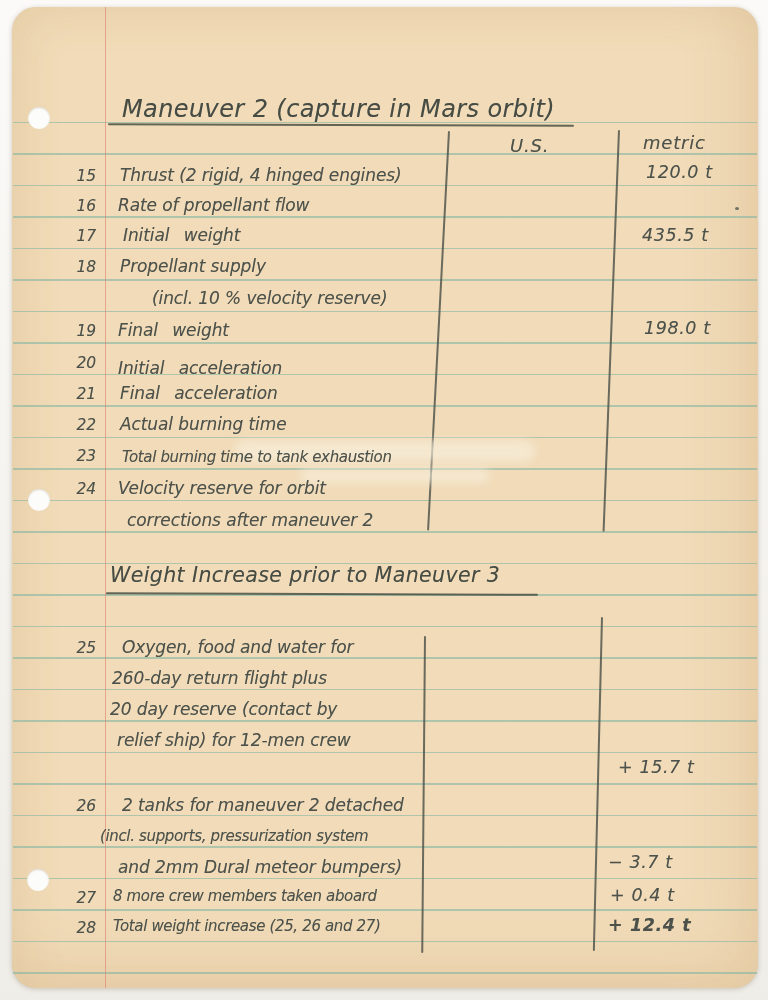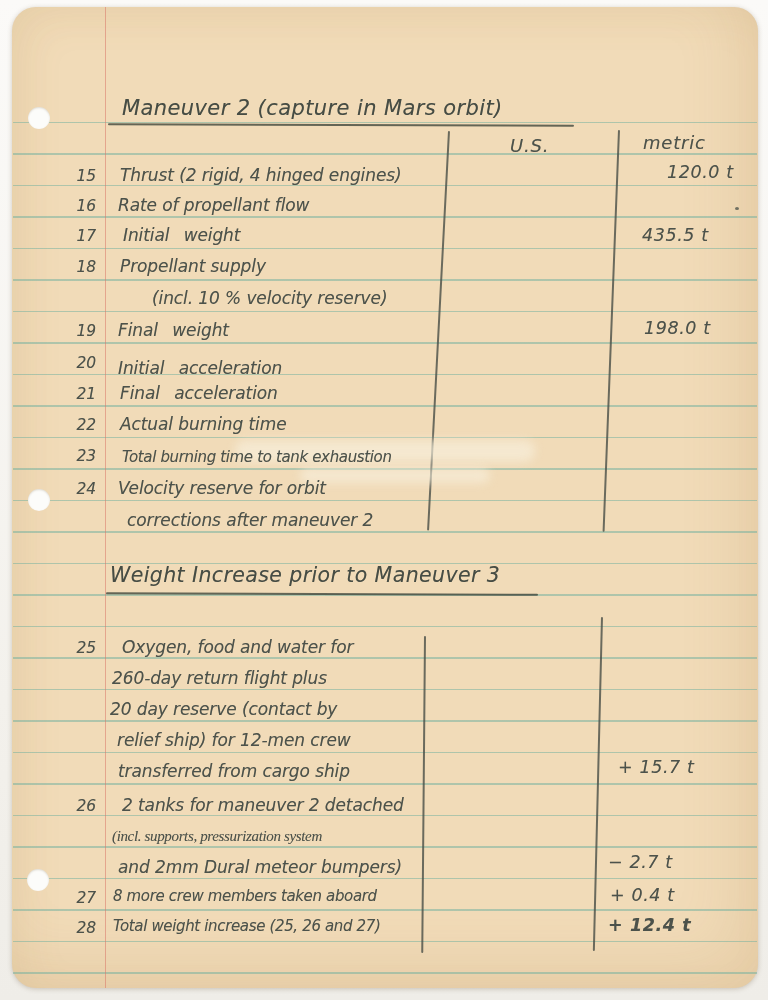--- a/index.html
+++ b/index.html
@@ -29,21 +29,21 @@
   }
   .hole{
     position:absolute;width:22px;height:22px;border-radius:50%;
     background:#fcfcfa;box-shadow:inset 0 1px 2px rgba(90,70,40,.18);
   }
   .hw{
     position:absolute;font-style:italic;color:#4c524b;
     font-size:17px;letter-spacing:-.1px;white-space:nowrap;line-height:1.15;
     text-shadow:0 0 .6px rgba(76,82,75,.35);
   }
-  .title{font-size:21px;letter-spacing:.4px;color:#464c44;}
+  .title{font-size:24px;letter-spacing:.4px;color:#464c44;}
   .colhead{font-size:18px;letter-spacing:.8px;}
   .num{width:34px;text-align:right;font-size:15.5px;}
   .val{font-size:17.5px;letter-spacing:.6px;}
   .wide{word-spacing:9px;}
   .tight{font-size:15px;letter-spacing:-.35px;}
   .underline{position:absolute;height:2.4px;background:rgba(68,74,64,.82);border-radius:2px;}
   .divider{position:absolute;width:1.8px;background:rgba(72,78,70,.8);transform-origin:top center;border-radius:1px;}
   .smudge{position:absolute;background:rgba(247,239,221,.65);filter:blur(5px);border-radius:10px;}
   .speck{position:absolute;width:4px;height:3px;border-radius:50%;background:rgba(80,86,78,.8);}
 </style>
@@ -68,21 +68,21 @@
 
   <div class="divider" style="left:448px;top:131px;height:400px;transform:rotate(3deg);"></div>
   <div class="divider" style="left:618px;top:130px;height:402px;transform:rotate(2.2deg);"></div>
 
   <div class="smudge" style="left:235px;top:440px;width:300px;height:22px;"></div>
   <div class="smudge" style="left:300px;top:468px;width:190px;height:15px;"></div>
   <div class="speck" style="left:735px;top:207px;"></div>
 
   <div class="hw num" style="left:62px;top:168px;">15</div>
   <div class="hw" style="left:120px;top:166px;">Thrust (2 rigid, 4 hinged engines)</div>
-  <div class="hw val" style="left:667px;top:162px;">120.0 t</div>
+  <div class="hw val" style="left:646px;top:162px;">120.0 t</div>
 
   <div class="hw num" style="left:62px;top:198px;">16</div>
   <div class="hw" style="left:118px;top:196px;">Rate of propellant flow</div>
 
   <div class="hw num" style="left:62px;top:228px;">17</div>
   <div class="hw wide" style="left:123px;top:226px;">Initial weight</div>
   <div class="hw val" style="left:642px;top:225px;">435.5 t</div>
 
   <div class="hw num" style="left:62px;top:259px;">18</div>
   <div class="hw" style="left:120px;top:257px;">Propellant supply</div>
@@ -112,28 +112,27 @@
   <div class="underline" style="left:106px;top:593px;width:432px;transform:rotate(.2deg);"></div>
 
   <div class="divider" style="left:424px;top:636px;height:317px;transform:rotate(.5deg);"></div>
   <div class="divider" style="left:601px;top:617px;height:334px;transform:rotate(1.4deg);"></div>
 
   <div class="hw num" style="left:62px;top:640px;">25</div>
   <div class="hw" style="left:122px;top:638px;">Oxygen, food and water for</div>
   <div class="hw" style="left:112px;top:669px;">260-day return flight plus</div>
   <div class="hw" style="left:110px;top:700px;">20 day reserve (contact by</div>
   <div class="hw" style="left:117px;top:731px;">relief ship) for 12-men crew</div>
-  <div class="hw" style="left:118px;top:762px;">transferred from cargo ship</div>
   <div class="hw val" style="left:618px;top:757px;">+ 15.7 t</div>
 
   <div class="hw num" style="left:62px;top:798px;">26</div>
   <div class="hw" style="left:122px;top:796px;">2 tanks for maneuver 2 detached</div>
-  <div class="hw tight" style="left:112px;top:828px;font-family:Liberation Serif, serif;">(incl. supports, pressurization system</div>
+  <div class="hw tight" style="left:100px;top:828px;">(incl. supports, pressurization system</div>
   <div class="hw" style="left:118px;top:858px;">and 2mm Dural meteor bumpers)</div>
-  <div class="hw val" style="left:608px;top:852px;">−  2.7 t</div>
+  <div class="hw val" style="left:608px;top:852px;">−  3.7 t</div>
 
   <div class="hw num" style="left:62px;top:890px;">27</div>
   <div class="hw tight" style="left:113px;top:888px;">8 more crew members taken aboard</div>
   <div class="hw val" style="left:610px;top:885px;">+  0.4 t</div>
 
   <div class="hw num" style="left:62px;top:920px;">28</div>
   <div class="hw tight" style="left:113px;top:918px;">Total weight increase (25, 26 and 27)</div>
   <div class="hw val" style="left:608px;top:915px;font-weight:bold;">+  12.4 t</div>
 
 </div>

